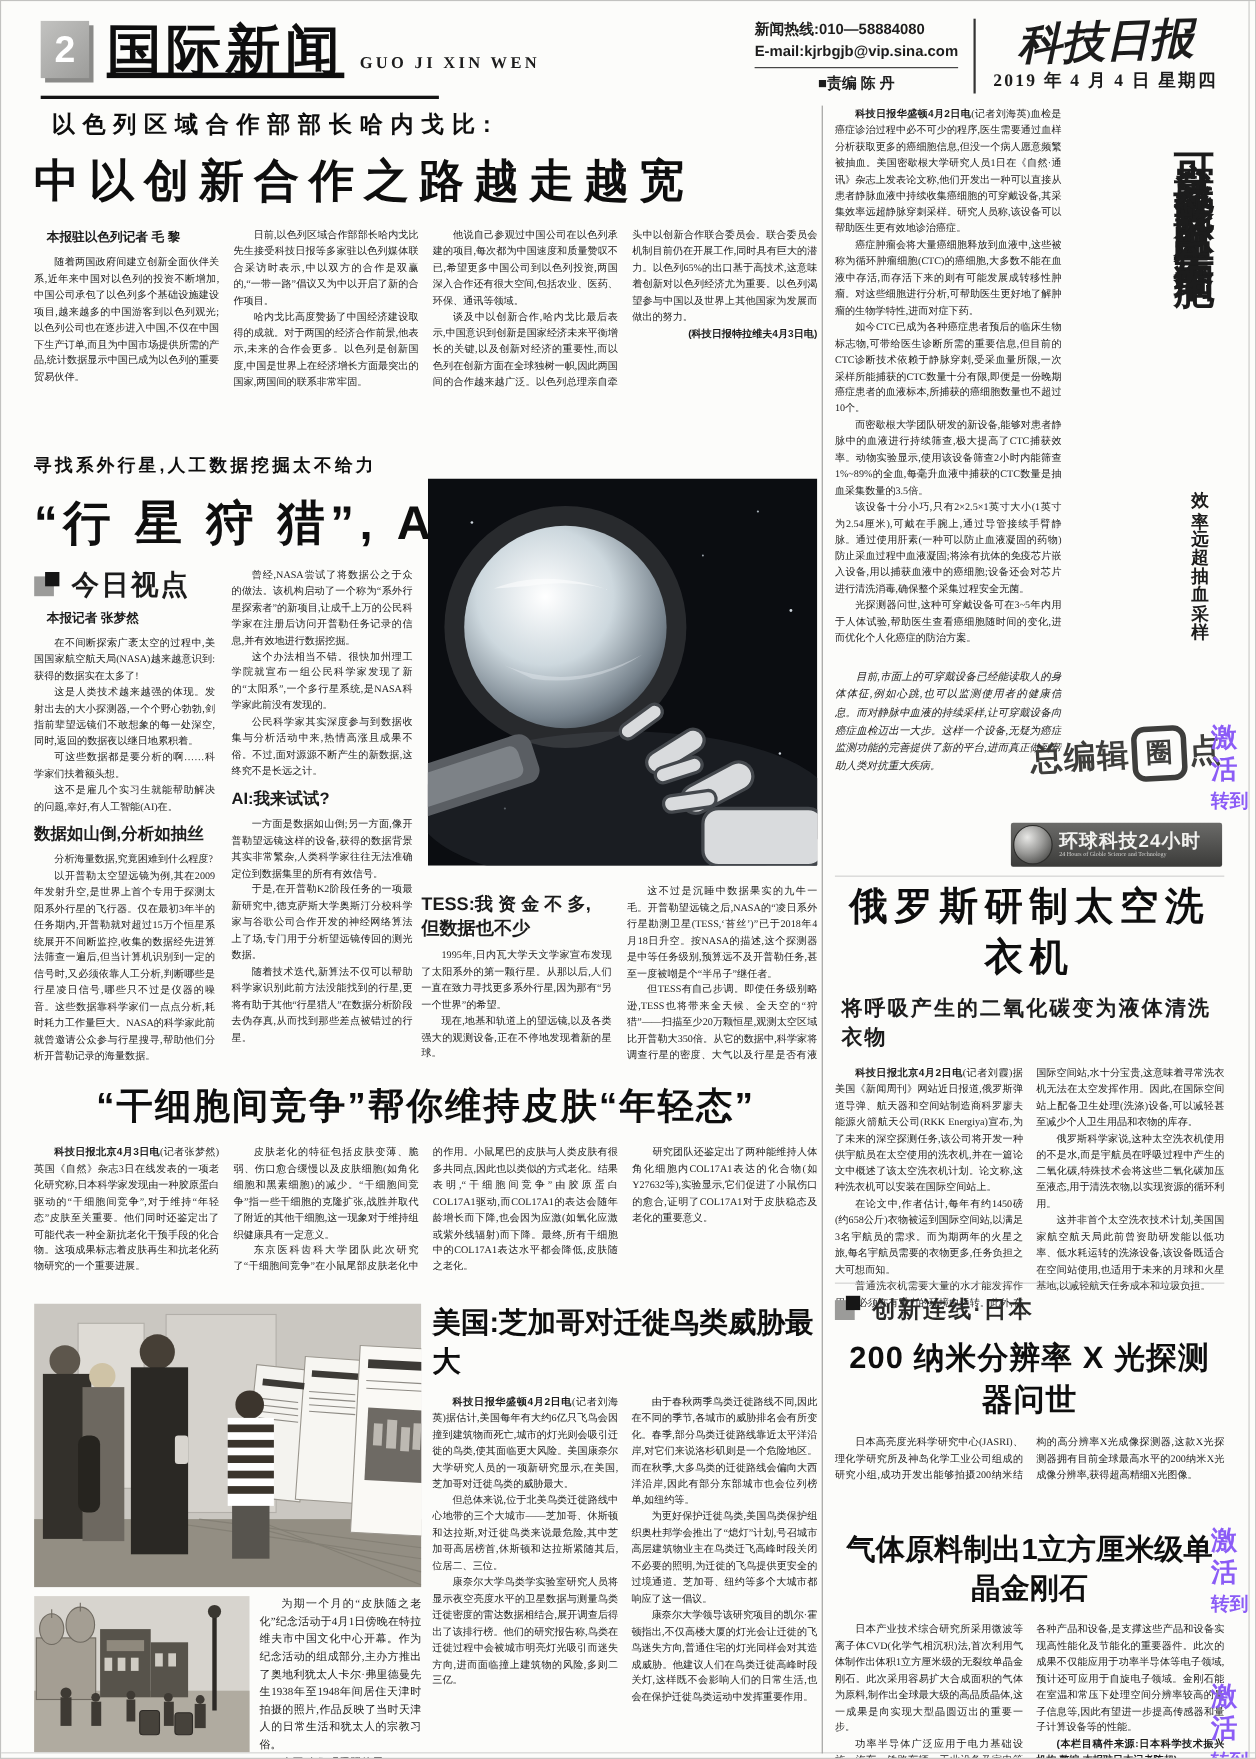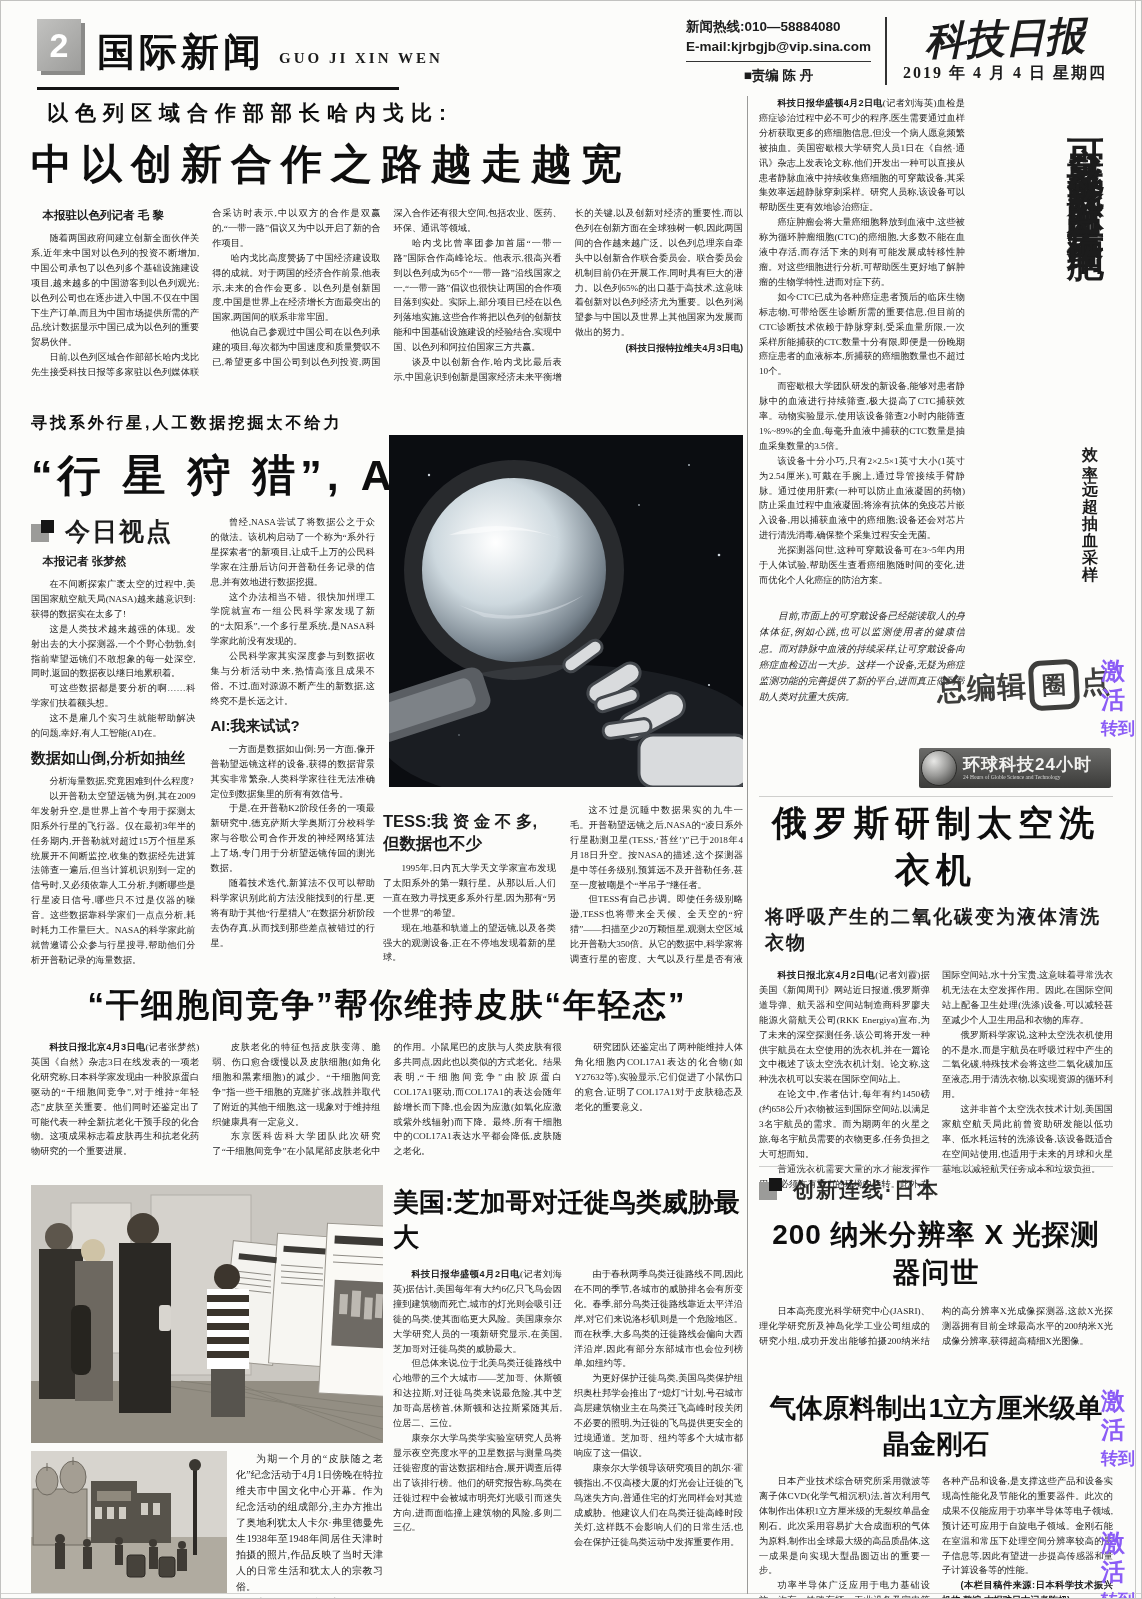--- a/index.html
+++ b/index.html
@@ -9,21 +9,21 @@
   .edge-r{position:absolute;right:5px;top:0;bottom:0;width:1px;background:#c8c8c6;}
   .edge-b{position:absolute;left:0;right:0;bottom:4px;height:1px;background:#d2d2d0;}
 
   .hd{font-family:"Liberation Sans","DejaVu Sans",sans-serif;font-weight:900;color:#0e0e0e;}
 
   
   .hdr-left{position:absolute;left:36px;top:18px;display:flex;align-items:flex-end;}
   .pno{width:44px;height:52px;background:linear-gradient(135deg,#c2c2c0,#9d9d9b);
        box-shadow:4px 4px 0 #8a8a88;color:#fff;font-size:34px;display:flex;align-items:center;
        justify-content:center;margin-right:16px;}
-  .sec-title{font-size:38px;letter-spacing:4px;line-height:1;}
+  .sec-title{font-size:50px;letter-spacing:4px;line-height:1;text-decoration:underline;}
   .pinyin{font-size:15px;font-weight:700;letter-spacing:3px;margin:0 0 4px 14px;
           font-family:"Liberation Serif",serif;}
   .hdr-bar{position:absolute;left:36px;top:86px;width:362px;height:3px;background:#141414;}
 
   .hdr-right{position:absolute;right:34px;top:16px;display:flex;align-items:stretch;}
   .contact{display:flex;flex-direction:column;justify-content:space-between;
            padding-right:14px;border-right:2px solid #333;}
   .contact .c1{font-size:13.5px;font-weight:700;font-family:"Liberation Sans",sans-serif;line-height:1.45;}
   .contact .c2{font-size:13.5px;font-weight:700;font-family:"Liberation Sans",sans-serif;
                text-align:center;border-top:1.5px solid #333;padding-top:5px;margin-top:5px;}
@@ -169,21 +169,20 @@
 
     <div class="art-a">
       <div class="a-kicker hd">以色列区域合作部部长哈内戈比:</div>
       <div class="a-head hd">中以创新合作之路越走越宽</div>
       <div class="a-cols body-txt">
         <div class="byline">本报驻以色列记者 毛 黎</div>
         <p>随着两国政府间建立创新全面伙伴关系,近年来中国对以色列的投资不断增加,中国公司承包了以色列多个基础设施建设项目,越来越多的中国游客到以色列观光;以色列公司也在逐步进入中国,不仅在中国下生产订单,而且为中国市场提供所需的产品,统计数据显示中国已成为以色列的重要贸易伙伴。</p>
         <p>日前,以色列区域合作部部长哈内戈比先生接受科技日报等多家驻以色列媒体联合采访时表示,中以双方的合作是双赢的,“一带一路”倡议又为中以开启了新的合作项目。</p>
         <p>哈内戈比高度赞扬了中国经济建设取得的成就。对于两国的经济合作前景,他表示,未来的合作会更多。以色列是创新国度,中国是世界上在经济增长方面最突出的国家,两国间的联系非常牢固。</p>
         <p>他说自己参观过中国公司在以色列承建的项目,每次都为中国速度和质量赞叹不已,希望更多中国公司到以色列投资,两国深入合作还有很大空间,包括农业、医药、环保、通讯等领域。</p>
-        <p>哈内戈比曾率团参加首届“一带一路”国际合作高峰论坛。他表示,很高兴看到以色列成为65个“一带一路”沿线国家之一,“一带一路”倡议也很快让两国的合作项目落到实处。实际上,部分项目已经在以色列落地实施,这些合作将把以色列的创新技能和中国基础设施建设的经验结合,实现中国、以色列和阿拉伯国家三方共赢。</p>
         <p>谈及中以创新合作,哈内戈比最后表示,中国意识到创新是国家经济未来平衡增长的关键,以及创新对经济的重要性,而以色列在创新方面在全球独树一帜,因此两国间的合作越来越广泛。以色列总理亲自牵头中以创新合作联合委员会。联合委员会机制目前仍在开展工作,同时具有巨大的潜力。以色列65%的出口基于高技术,这意味着创新对以色列经济尤为重要。以色列渴望参与中国以及世界上其他国家为发展而做出的努力。</p>
         <div class="signoff">(科技日报特拉维夫4月3日电)</div>
       </div>
     </div>
 
     <div class="art-b">
       <div class="b-kicker hd">寻找系外行星,人工数据挖掘太不给力</div>
       <div class="b-head hd">“行 星 狩 猎”, AI 已 经 出 手</div>
 
       <svg class="b-img" viewBox="0 0 354 352">

